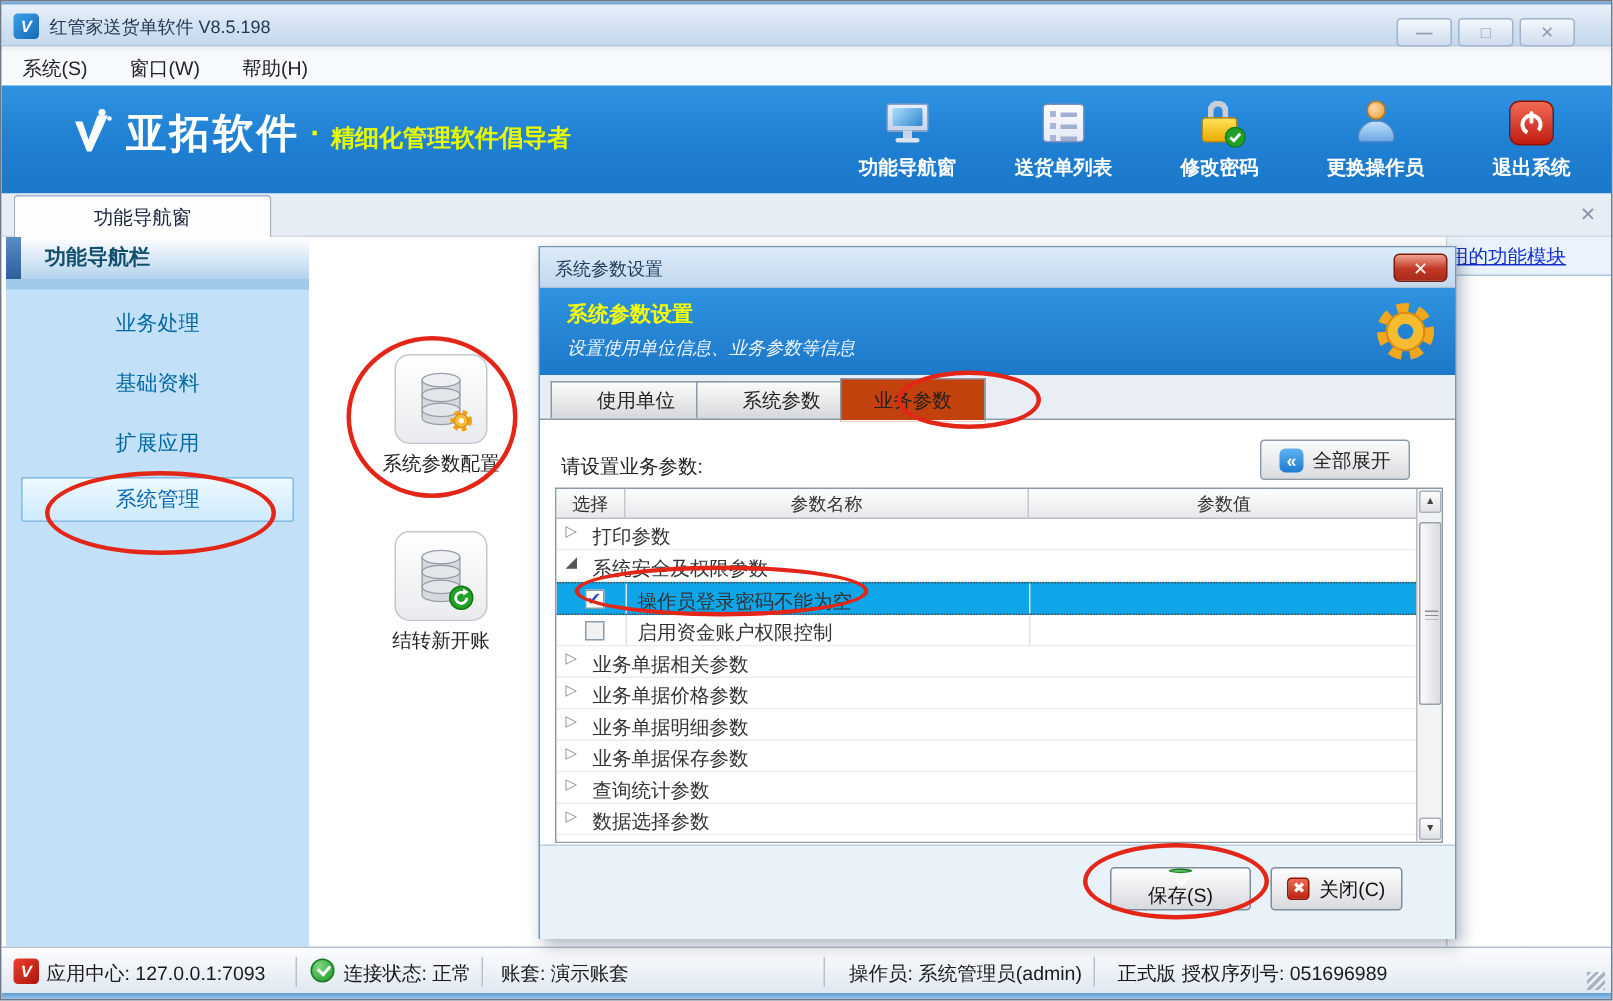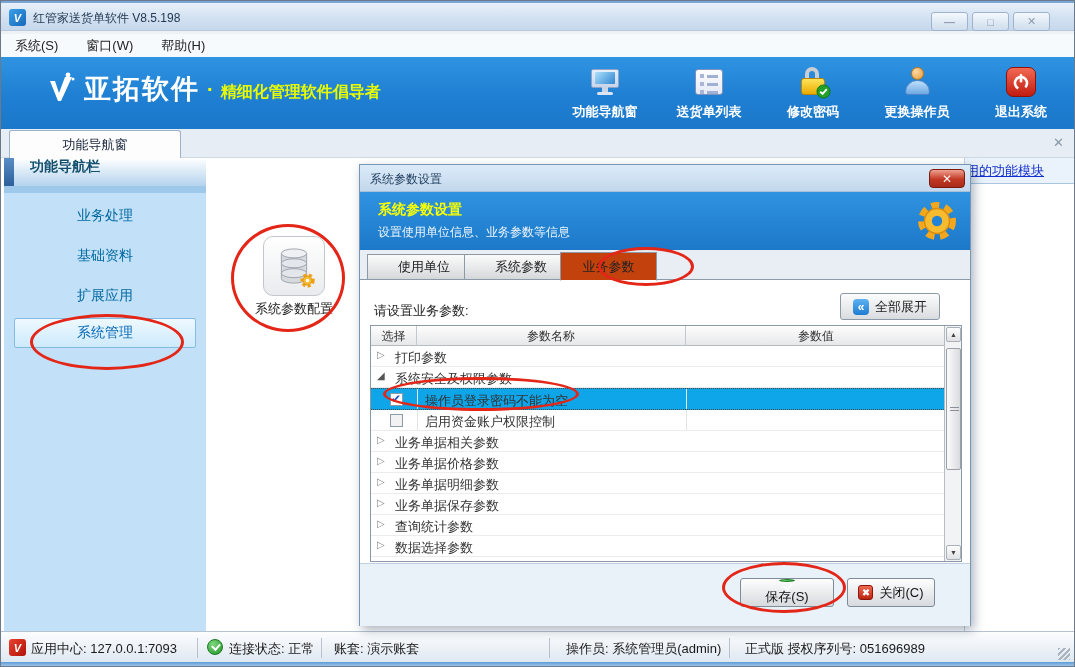--- a/index.html
+++ b/index.html
@@ -61,21 +61,21 @@
 
   
   .tabstrip { position:absolute; left:0; top:128px; width:100%; height:29px; background:#e6edf4; border-bottom:1px solid #cfd9e4; }
   .doc-tab { position:absolute; left:8px; top:1px; width:172px; height:28px; background:#fdfdfe; border:1px solid #9db1c8; border-bottom:none; border-radius:3px 3px 0 0;
     display:flex; align-items:center; justify-content:center; font-size:13px; color:#17233a; }
   .strip-close { position:absolute; right:10px; top:6px; font-size:13px; color:#8a97a6; font-weight:bold; }
 
   
   .body-area { position:absolute; left:0; top:157px; width:100%; height:473px; background:#fff; }
   .sidebar { position:absolute; left:3px; top:0; width:202px; height:100%; background:#c2e1f8; }
-  .side-header { position:absolute; left:0; top:0; width:100%; height:28px; background:linear-gradient(180deg,#ffffff,#b4d3ee); display:flex; align-items:flex-start;font-family:Liberation Mono, monospace; }
+  .side-header { position:absolute; left:0; top:0; width:100%; height:28px; background:linear-gradient(180deg,#ffffff,#b4d3ee); display:flex; align-items:center;font-family:Liberation Mono, monospace; }
   .side-accent { width:10px; height:28px; background:linear-gradient(180deg,#5a8cc5,#2d5f9b); margin-right:16px; }
   .side-header-text { font-size:14px; font-weight:bold; color:#14506e; }
   .side-strip { position:absolute; left:0; top:28px; width:100%; height:7px; background:#9ec9ea; }
   .nav-item { position:absolute; left:10px; width:182px; height:30px; display:flex; align-items:center; justify-content:center;
     font-size:14px; color:#0369a1; }
   .nav-item.selected { background:linear-gradient(180deg,#eef9ff,#cdeafc); border:1px solid #85bce2; border-radius:2px; color:#0a6ab8; }
 
   .main-pane { position:absolute; left:205px; top:0; right:113px; height:100%; background:#fff; }
   .shortcut { position:absolute; width:96px; display:flex; flex-direction:column; align-items:center; }
   .shortcut .sc-btn { width:62px; height:60px; border:1px solid #c3c7cd; border-radius:10px;
@@ -93,21 +93,21 @@
     background:#eef4fa; border:1px solid #7795b5; box-shadow:3px 4px 10px rgba(20,40,70,.35); }
   .dlg-titlebar { position:absolute; left:0; top:0; width:100%; height:27px;
     background:linear-gradient(180deg,#dcebf9,#c3d8ed); border-bottom:1px solid #a8c0d8; }
   .dlg-title { position:absolute; left:10px; top:6px; font-size:12px; color:#1c3a5a; }
   .dlg-close { position:absolute; left:569px; top:4px; width:36px; height:19px; border-radius:4px;
     background:linear-gradient(180deg,#f0a090,#c23824 55%,#a82a18); border:1px solid #7c1a0c;
     color:#f2f2f2; font-size:12px; font-weight:bold; display:flex; align-items:center; justify-content:center; }
   .dlg-band { position:absolute; left:0; top:27px; width:100%; height:58px;
     background:linear-gradient(180deg,#2f93e0,#1c78c8); }
   .dlg-band-title { position:absolute; left:18px; top:9px; font-size:14px; font-weight:bold; color:#f8ff00; }
-  .dlg-band-sub { position:absolute; left:18px; top:32px; font-size:12px; color:#eef6ff; }
+  .dlg-band-sub { position:absolute; left:18px; top:32px; font-size:12px; color:#eef6ff;font-style:italic; }
   .dlg-band-gear { position:absolute; right:10px; top:6px; width:46px; height:46px; }
   .dlg-tabs { position:absolute; left:0; top:85px; width:100%; height:30px; background:#e9eef4; }
   .dlg-tab { position:absolute; top:4px; height:26px; width:114px; background:linear-gradient(180deg,#fbfbfb,#d5d8db);
     border:1px solid #8c9aa8; display:flex; align-items:center; justify-content:center; font-size:13px; color:#222; }
   .dlg-tab.t0{ left:7px; } .dlg-tab.t1{ left:104px; } .dlg-tab.t2{ left:200px; width:97px; }
   .dlg-tab.active { background:#c2410c; top:2px; height:29px; border-bottom:1px solid #fff; z-index:2; font-weight:normal; }
   .dlg-panel { position:absolute; left:0; top:114px; width:100%; height:284px; background:#fff; border-top:1px solid #8c9aa8; }
   .dlg-prompt { position:absolute; left:14px; top:22px; font-size:13px; color:#222; }
   .expand-btn { position:absolute; left:480px; top:13px; width:100px; height:27px;
     background:linear-gradient(180deg,#fcfcfc,#d9dcdf); border:1px solid #8c9aa8; border-radius:3px;
@@ -296,20 +296,36 @@
             <ellipse cx="20" cy="9" rx="14" ry="5" fill="#eef0f3" stroke="#989ea8"></ellipse>
           </svg>
           <svg class="db-badge" viewBox="0 0 20 20">
             <circle cx="10" cy="10" r="6" fill="none" stroke="#f2a214" stroke-width="5" stroke-dasharray="3.2 2.6"></circle>
             <circle cx="10" cy="10" r="5.4" fill="#f7bb2f" stroke="#d98c10"></circle>
             <circle cx="10" cy="10" r="2.1" fill="#fff"></circle>
           </svg>
         </div>
         <div class="sc-label">系统参数配置</div>
       </div>
+      <div class="shortcut" style="left:40px; top:196px;">
+        <div class="sc-btn">
+          <svg width="36" height="42" viewBox="0 0 40 46">
+            <path d="M6 9 v28 a14 5 0 0 0 28 0 v-28" fill="#d6dade" stroke="#989ea8"></path>
+            <ellipse cx="20" cy="20" rx="14" ry="5" fill="#e3e6ea" stroke="#989ea8"></ellipse>
+            <ellipse cx="20" cy="31" rx="14" ry="5" fill="#e3e6ea" stroke="#989ea8"></ellipse>
+            <ellipse cx="20" cy="9" rx="14" ry="5" fill="#eef0f3" stroke="#989ea8"></ellipse>
+          </svg>
+          <svg class="db-badge" viewBox="0 0 16 16">
+            <circle cx="8" cy="8" r="7.2" fill="#23a028" stroke="#0f7a14"></circle>
+            <path d="M11.5 8 a3.5 3.5 0 1 1 -1.2 -2.6" stroke="#fff" stroke-width="1.7" fill="none"></path>
+            <path d="M9.2 2.2 L12.6 4.4 L9.4 6.6 Z" fill="#fff"></path>
+          </svg>
+        </div>
+        <div class="sc-label">结转新开账</div>
+      </div>
     </div>
 
     <div class="right-panel">
       <div class="right-head">
         <span class="right-link">启用的功能模块</span>
       </div>
     </div>
   </div>
 
   <div class="dialog">

